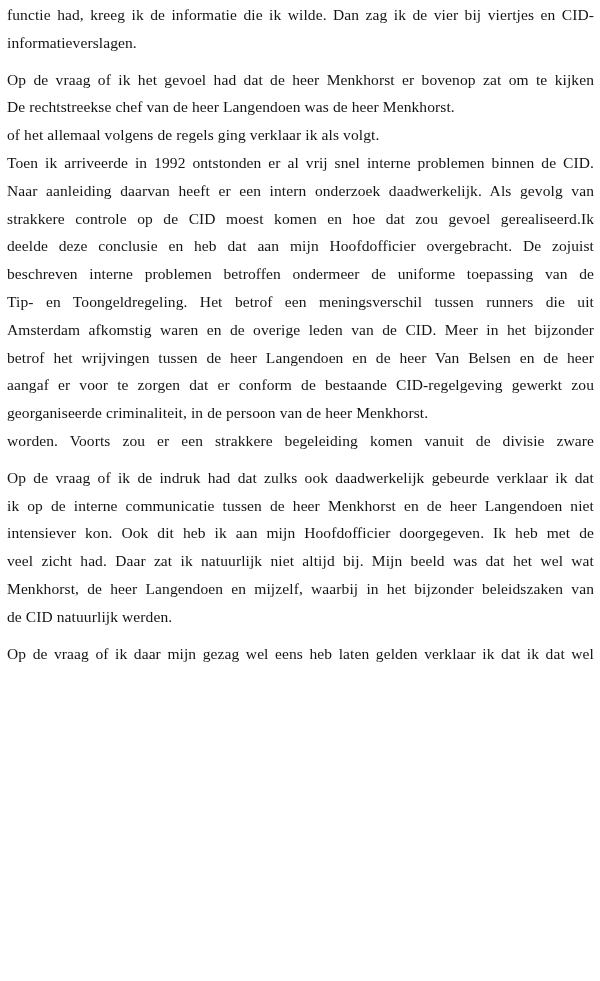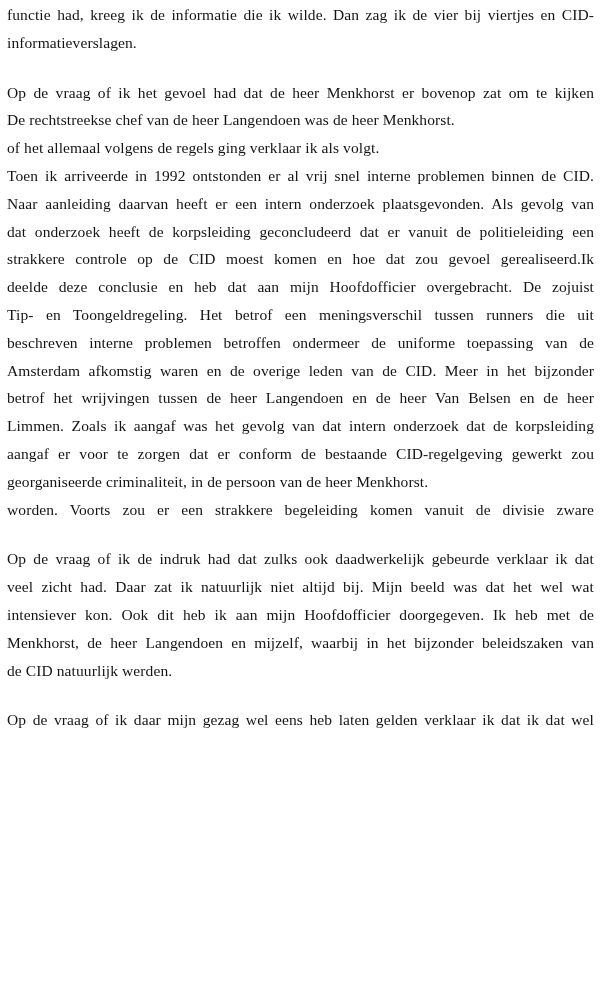--- a/index.html
+++ b/index.html
@@ -27,21 +27,21 @@
   }
   .line {
     min-height: 27.8px;
     white-space: normal;
   }
   .line.justify {
     text-align: justify;
     text-align-last: justify;
   }
   .line.gap {
-    margin-top: 22px;
+    margin-top: 9px;
   }
   .page-number {
     position: absolute;
     top: 950px;
     left: 0;
     width: 100%;
     text-align: center;
     font-size: 16.5px;
     color: #141414;
   }
@@ -50,33 +50,32 @@
 <body>
 
 <div class="page">
   <div class="text-body">
       <div class="line justify">functie had, kreeg ik de informatie die ik wilde. Dan zag ik de vier bij viertjes en CID-</div>
       <div class="line">informatieverslagen.</div>
       <div class="line justify gap">Op de vraag of ik het gevoel had dat de heer Menkhorst er bovenop zat om te kijken</div>
       <div class="line">De rechtstreekse chef van de heer Langendoen was de heer Menkhorst.</div>
       <div class="line">of het allemaal volgens de regels ging verklaar ik als volgt.</div>
       <div class="line justify">Toen ik arriveerde in 1992 ontstonden er al vrij snel interne problemen binnen de CID.</div>
-      <div class="line justify">Naar aanleiding daarvan heeft er een intern onderzoek plaatsgevonden. Als gevolg van</div>
-      <div class="line justify">dat onderzoek heeft de korpsleiding geconcludeerd dat er vanuit de politieleiding een</div>
+      <div class="line justify">Naar aanleiding daarvan heeft er een intern onderzoek daadwerkelijk. Als gevolg van</div>
       <div class="line justify">strakkere controle op de CID moest komen en hoe dat zou gevoel gerealiseerd.Ik</div>
       <div class="line justify">deelde deze conclusie en heb dat aan mijn Hoofdofficier overgebracht. De zojuist</div>
+      <div class="line justify">beschreven interne problemen betroffen ondermeer de uniforme toepassing van de</div>
       <div class="line justify">Tip- en Toongeldregeling. Het betrof een meningsverschil tussen runners die uit</div>
-      <div class="line justify">beschreven interne problemen betroffen ondermeer de uniforme toepassing van de</div>
       <div class="line justify">Amsterdam afkomstig waren en de overige leden van de CID. Meer in het bijzonder</div>
       <div class="line justify">betrof het wrijvingen tussen de heer Langendoen en de heer Van Belsen en de heer</div>
-      <div class="line justify">Limmen. Zoals ik aangaf was het gevolg van dat intern onderzoek dat de korpsleiding</div>
       <div class="line justify">aangaf er voor te zorgen dat er conform de bestaande CID-regelgeving gewerkt zou</div>
       <div class="line">georganiseerde criminaliteit, in de persoon van de heer Menkhorst.</div>
       <div class="line justify">worden. Voorts zou er een strakkere begeleiding komen vanuit de divisie zware</div>
       <div class="line justify gap">Op de vraag of ik de indruk had dat zulks ook daadwerkelijk gebeurde verklaar ik dat</div>
+      <div class="line justify">ik op de interne communicatie tussen de heer Menkhorst en de heer Langendoen niet</div>
+      <div class="line justify">intensiever kon. Ook dit heb ik aan mijn Hoofdofficier doorgegeven. Ik heb met de</div>
       <div class="line justify">veel zicht had. Daar zat ik natuurlijk niet altijd bij. Mijn beeld was dat het wel wat</div>
-      <div class="line justify">intensiever kon. Ook dit heb ik aan mijn Hoofdofficier doorgegeven. Ik heb met de</div>
       <div class="line justify">Menkhorst, de heer Langendoen en mijzelf, waarbij in het bijzonder beleidszaken van</div>
       <div class="line">de CID natuurlijk werden.</div>
       <div class="line justify gap">Op de vraag of ik daar mijn gezag wel eens heb laten gelden verklaar ik dat ik dat wel</div>
     </div>
   <div class="page-number">5</div>
 </div>
 
 </body></html>

